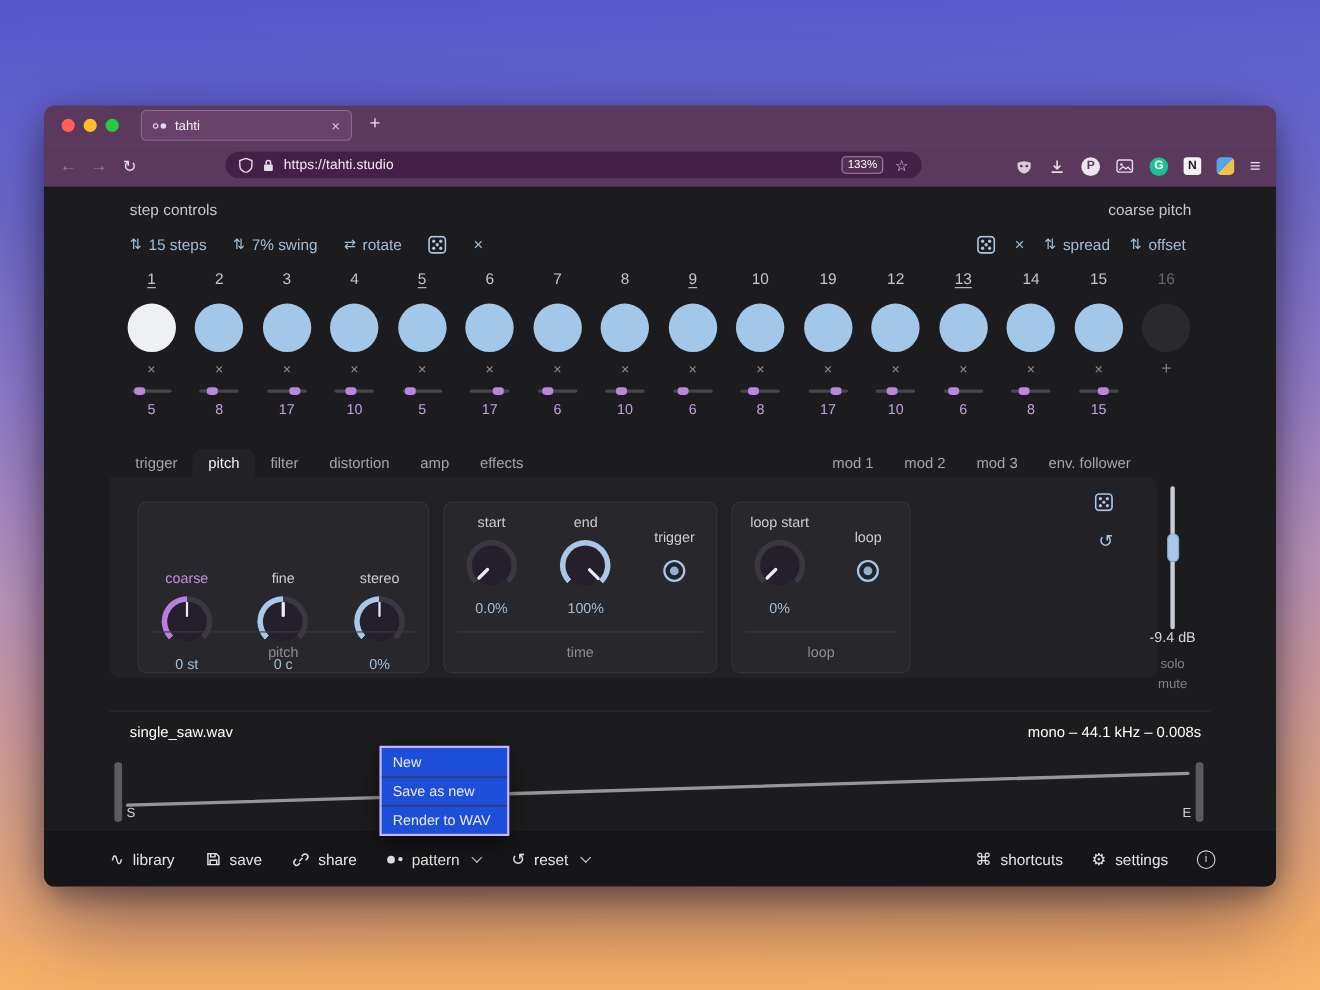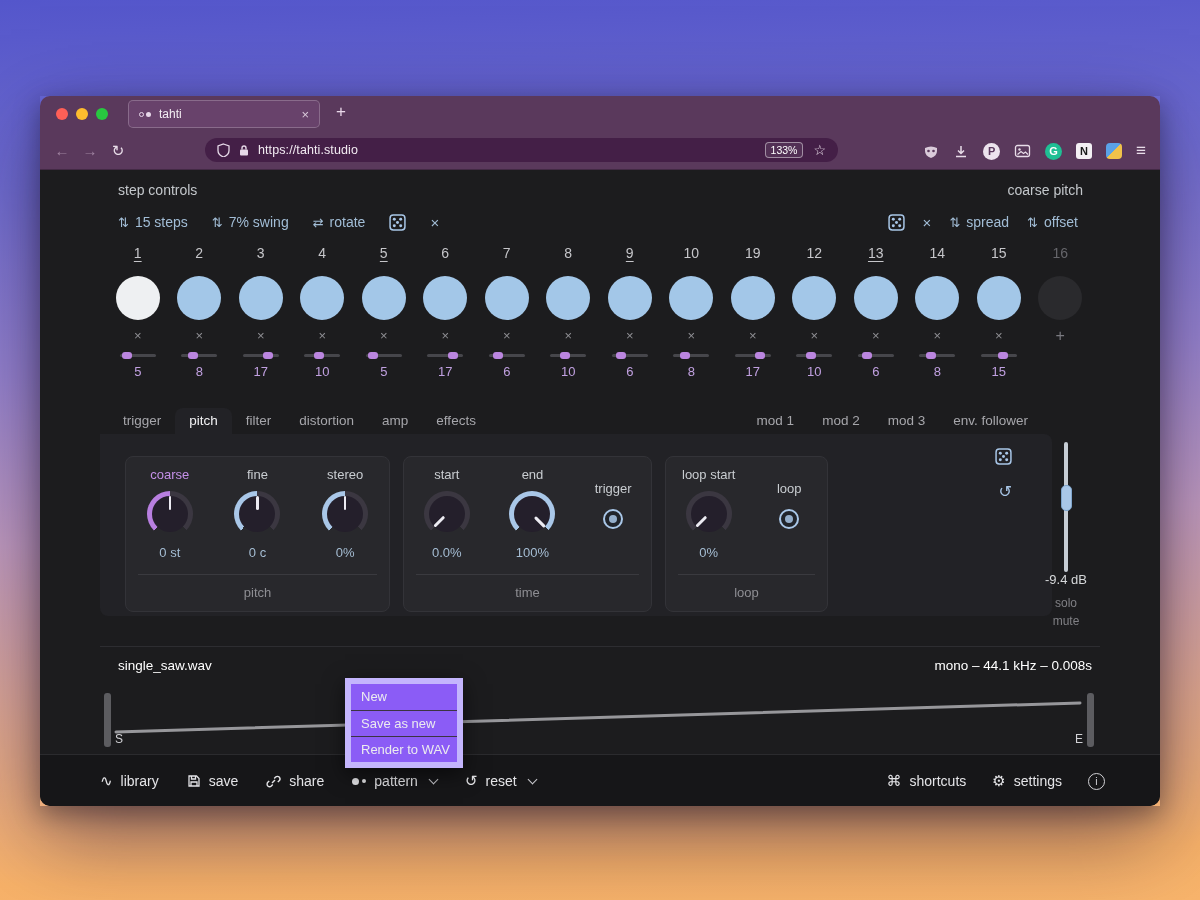--- a/index.html
+++ b/index.html
@@ -3,21 +3,21 @@
 <meta charset="utf-8">
 <style>
   * { margin:0; padding:0; box-sizing:border-box; }
   html,body { width:1200px; height:900px; overflow:hidden; }
   body {
     font-family:"Liberation Sans","DejaVu Sans",sans-serif;
     background:linear-gradient(178deg,#5456cb 0%,#6f6cd0 20%,#9683cf 40%,#c29cc0 58%,#e2a98e 78%,#f8b269 94%,#f9b56c 100%);
   }
   
   .window { position:absolute; left:40px; top:96px; width:1120px; height:710px;
-    border-radius:0; box-shadow:0 30px 80px rgba(25,12,50,.5),0 8px 24px rgba(0,0,0,.35); }
+    border-radius:20px; box-shadow:0 30px 80px rgba(25,12,50,.5),0 8px 24px rgba(0,0,0,.35); }
   .titlebar { position:absolute; left:0; top:0; right:0; height:36px; background:#5a395c; border-radius:10px 10px 0 0; }
   .lights { position:absolute; left:16px; top:12px; display:flex; gap:8px; }
   .light { width:12px; height:12px; border-radius:50%; }
   .light.red{background:#ff5f57;} .light.yellow{background:#febc2e;} .light.green{background:#28c840;}
   .tab { position:absolute; left:88px; top:4px; width:192px; height:28px; background:#68426b;
     border:1px solid rgba(255,255,255,.22); border-radius:5px; display:flex; align-items:center; padding:0 10px; }
   .favicon { display:flex; align-items:center; gap:2px; margin-right:8px; }
   .fav-ring { width:5px; height:5px; border:1.5px solid #e7d7e9; border-radius:50%; }
   .fav-dot { width:5px; height:5px; background:#e7d7e9; border-radius:50%; }
   .tab-title { font-size:12px; color:#f3edf3; flex:1; }
@@ -69,21 +69,21 @@
   .step-thumb { position:absolute; top:-2px; width:10px; height:7px; border-radius:3px; background:#bb86e0; }
   .step-val { margin-top:7px; font-size:13px; color:#c0a0e0; height:16px; line-height:16px; }
   
   .tabbar { position:absolute; left:69px; right:118px; top:238px; height:26px; display:flex; align-items:flex-end; }
   .tab-item { padding:0 14px; height:26px; line-height:26px; font-size:13.5px; color:#a6a6ab; border-radius:8px 8px 0 0; white-space:nowrap; }
   .tab-item.active { background:#222226; color:#f2f2f4; }
   .tab-spacer { flex:1; }
   .panel { position:absolute; left:60px; top:264px; width:952px; height:182px; background:#222226; border-radius:0 8px 8px 8px; }
   .group { position:absolute; top:22px; height:156px; background:#28282c; border:1px solid #333338; border-radius:8px;
     display:flex; justify-content:space-around; align-items:flex-start; padding-top:10px; }
-  .g1 { left:25px; width:265px; } .g2 { left:303px; width:249px; } .g3 { left:565px; width:163px; }
+  .g1 { left:25px; width:265px;align-items:flex-end; } .g2 { left:303px; width:249px; } .g3 { left:565px; width:163px; }
   .knob-unit { text-align:center; width:80px; }
   .knob-label { font-size:13px; color:#c9cdd1; height:16px; }
   .knob-label.purple { color:#c490e8; }
   .knob { position:relative; width:46px; height:46px; border-radius:50%; margin:8px auto 0;
     background:conic-gradient(from 225deg,#3b3741 0deg 270deg,transparent 270deg 360deg); }
   .knob-inner { position:absolute; inset:5px; border-radius:50%; background:#241f2b; }
   .knob-pointer { position:absolute; left:50%; top:5px; width:2.5px; height:14px; margin-left:-1.25px;
     background:#ecebf2; border-radius:2px; transform-origin:1.25px 18px; }
   .knob-value { margin-top:8px; font-size:13px; color:#a5bdd3; }
   .toggle-unit { text-align:center; width:70px; padding-top:14px; }
@@ -105,22 +105,22 @@
   
   .divider { position:absolute; left:60px; right:60px; top:476px; height:1px; background:#2d2d31; }
   .file-row { position:absolute; left:78px; right:68px; top:488px; display:flex; justify-content:space-between;
     font-size:13.5px; color:#ffffff; }
   .waveform { position:absolute; left:64px; top:522px; width:990px; height:56px; }
   .wf-bar { position:absolute; top:1px; width:7px; height:54px; border-radius:3px; background:#5c5c60; }
   .wf-bar.left { left:0; } .wf-bar.right { right:0; }
   .wf-label { position:absolute; bottom:2px; font-size:12px; color:#d2d2d6; }
   .wf-label.s { left:11px; } .wf-label.e { right:11px; }
   
-  .ctx-menu { position:absolute; left:305px; top:508px; width:118px; background:#8b5cf6;
-    border:6px solid #c4b5fd; box-shadow:0 6px 20px rgba(0,0,0,.55); z-index:50; }
+  .ctx-menu { position:absolute; left:305px; top:508px; width:118px; background:#1d4ed8;
+    border:2px solid #c4b5fd; box-shadow:0 6px 20px rgba(0,0,0,.55); z-index:50; }
   .ctx-item { height:26px; line-height:25px; padding-left:10px; font-size:13px; color:#ececef; }
   .ctx-item + .ctx-item { border-top:1px solid #3b3443; }
   
   .bottombar { position:absolute; left:0; right:0; top:584px; height:52px; background:#161618;
     border-top:1px solid #2b2b2e; border-radius:0 0 10px 10px; }
   .bb-left { position:absolute; left:60px; top:0; height:52px; display:flex; align-items:center; gap:28px; }
   .bb-right { position:absolute; right:55px; top:0; height:52px; display:flex; align-items:center; gap:26px; }
   .bb-item { display:flex; align-items:center; gap:8px; font-size:14px; color:#e4e4e7; }
   .bb-icon { font-size:15px; color:#e4e4e7; }
   .chev { width:7px; height:7px; border-right:1.5px solid #c9c9cd; border-bottom:1.5px solid #c9c9cd;

